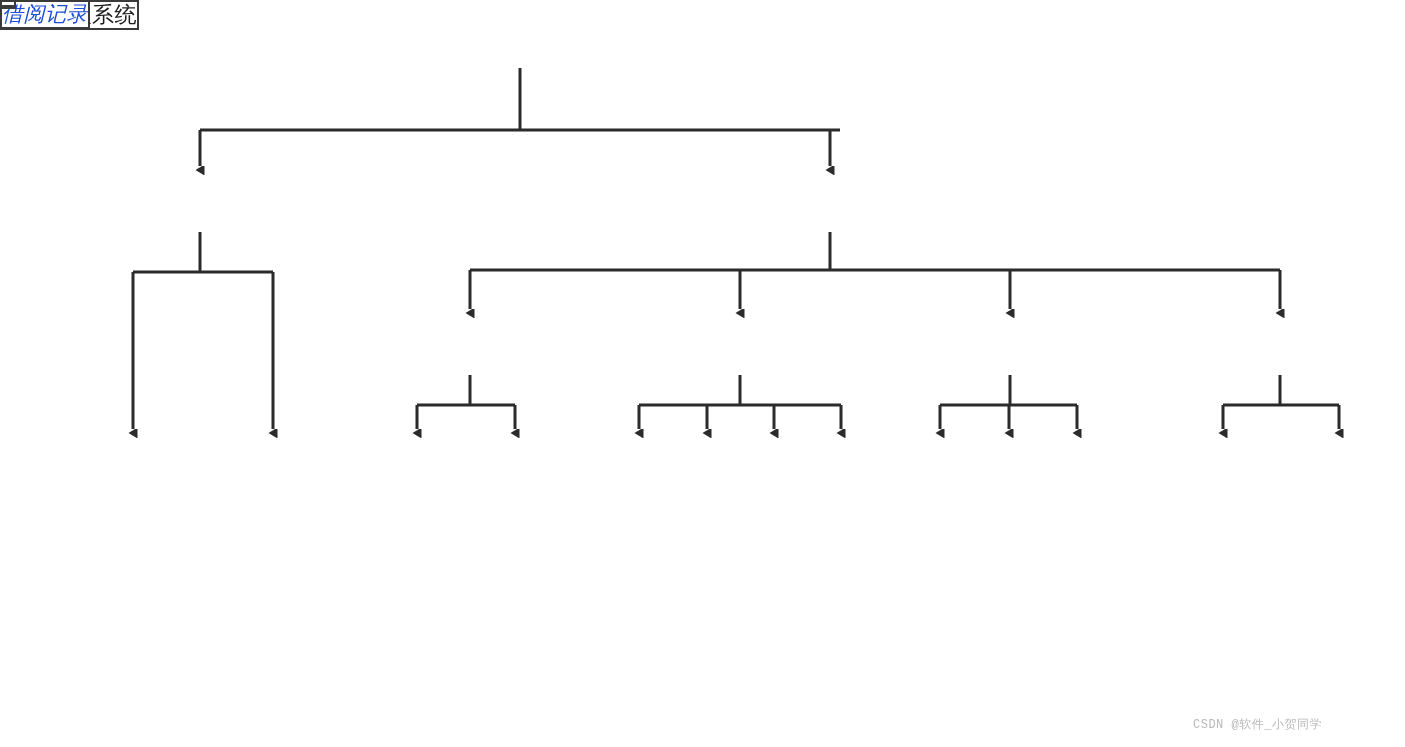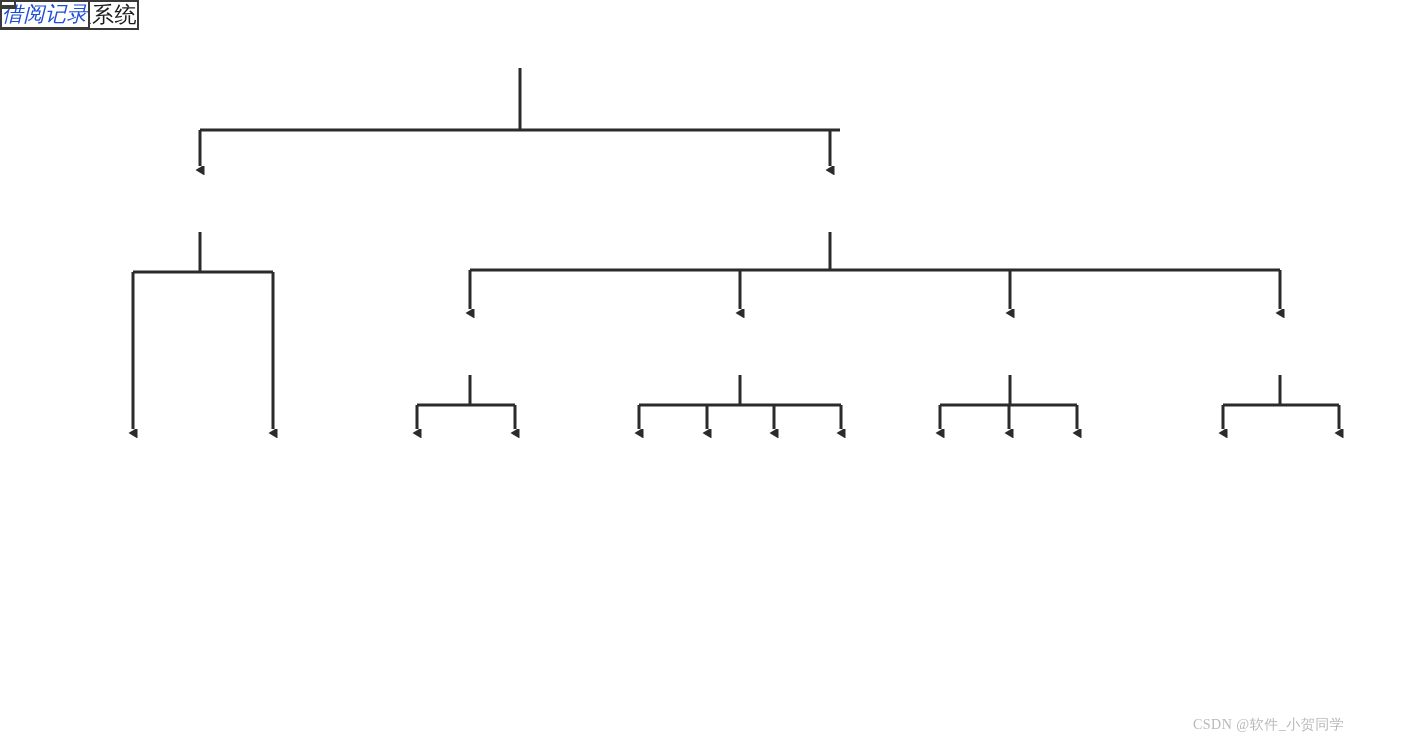--- a/index.html
+++ b/index.html
@@ -60,25 +60,25 @@
     text-orientation: upright;
     -webkit-writing-mode: vertical-rl;
     font-size: 22px;
     line-height: 1.12;
     letter-spacing: 2px;
     white-space: nowrap;
     max-height: 288px;
   }
   .watermark {
     position: absolute;
-    font-size: 14px;
+    font-size: 12px;
     color: #b9b9b9;
     letter-spacing: 0.5px;
     white-space: nowrap;
-    font-family: Liberation Serif, serif;
+    font-family: Liberation Mono, monospace;
     text-align: center;
   }
 </style>
 </head>
 <body>
 
 <div id="canvas" style="background: rgb(255, 255, 255);">
 
   <svg class="connectors" viewBox="0 0 1405 747" xmlns="http://www.w3.org/2000/svg">
     <defs>

